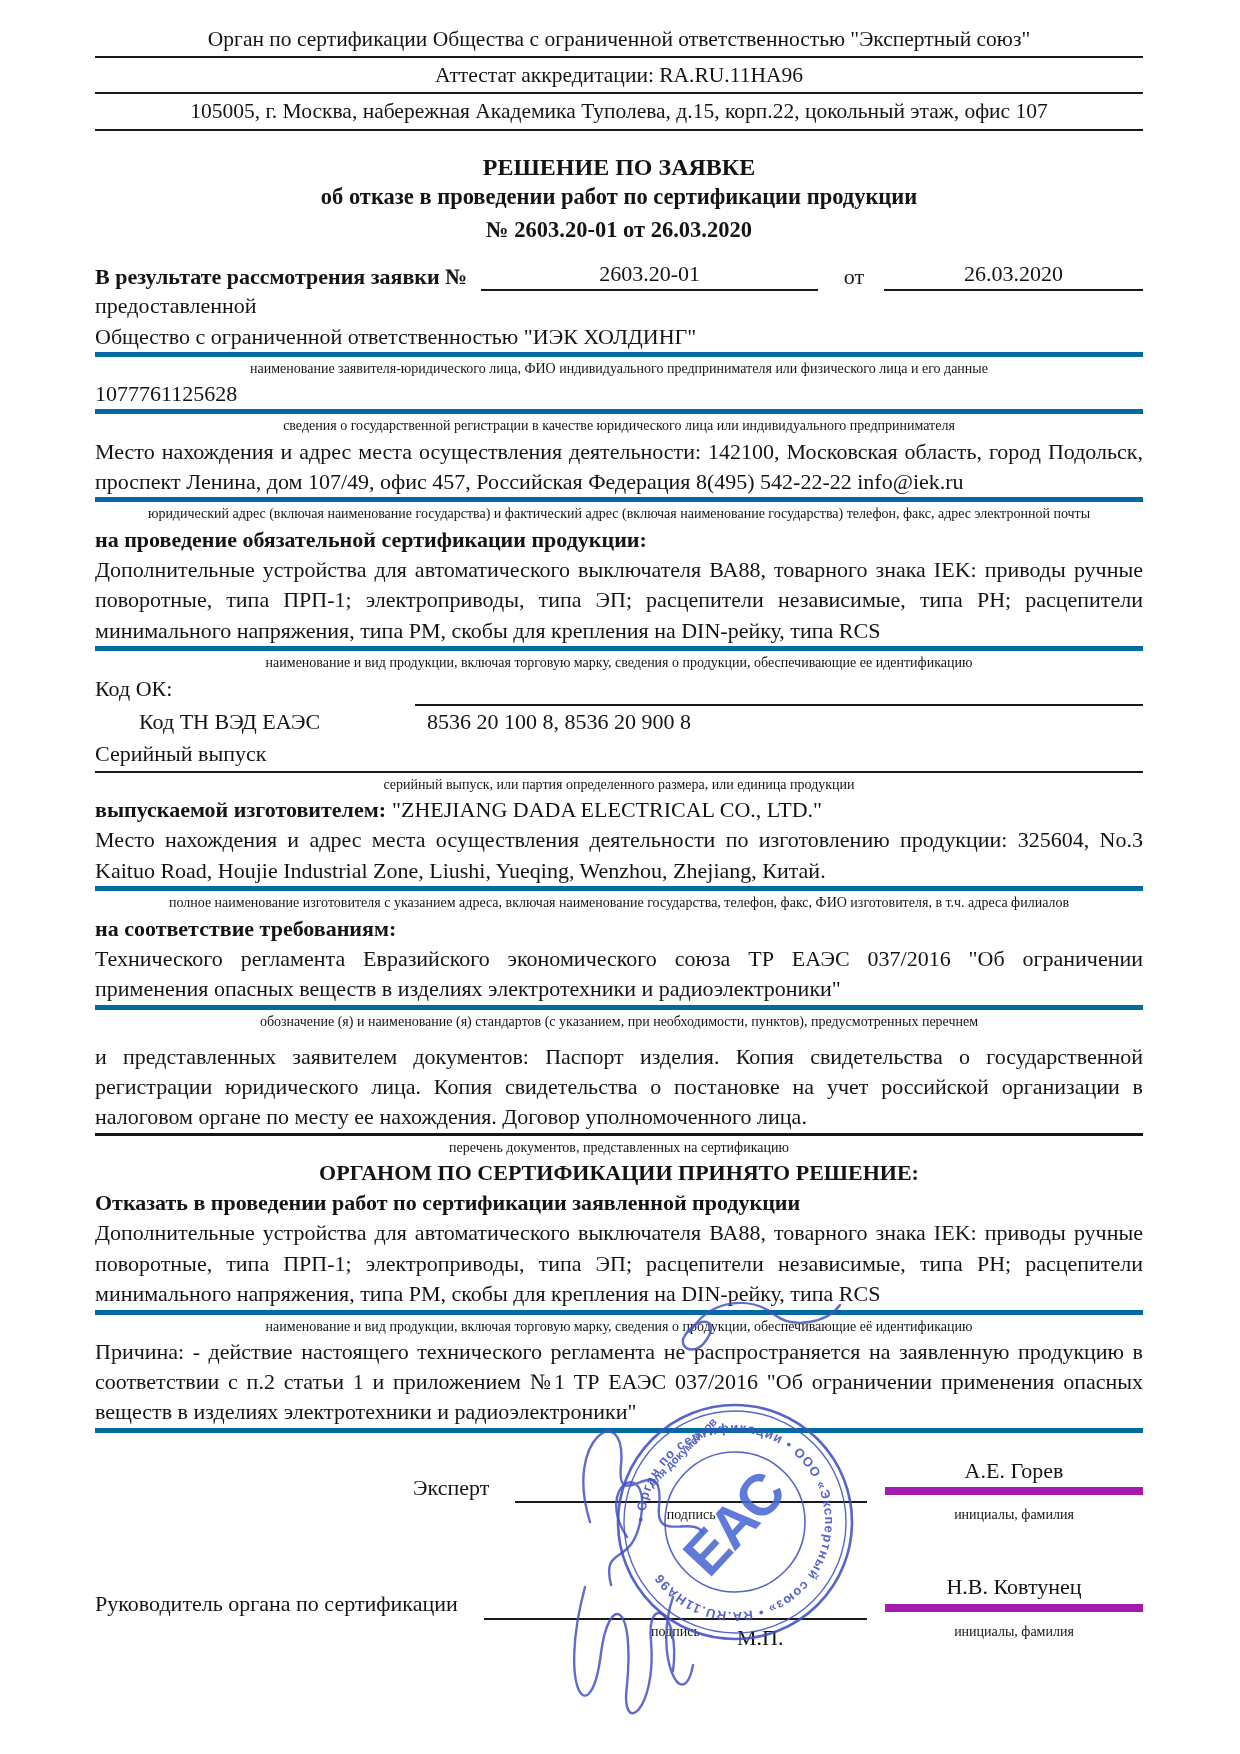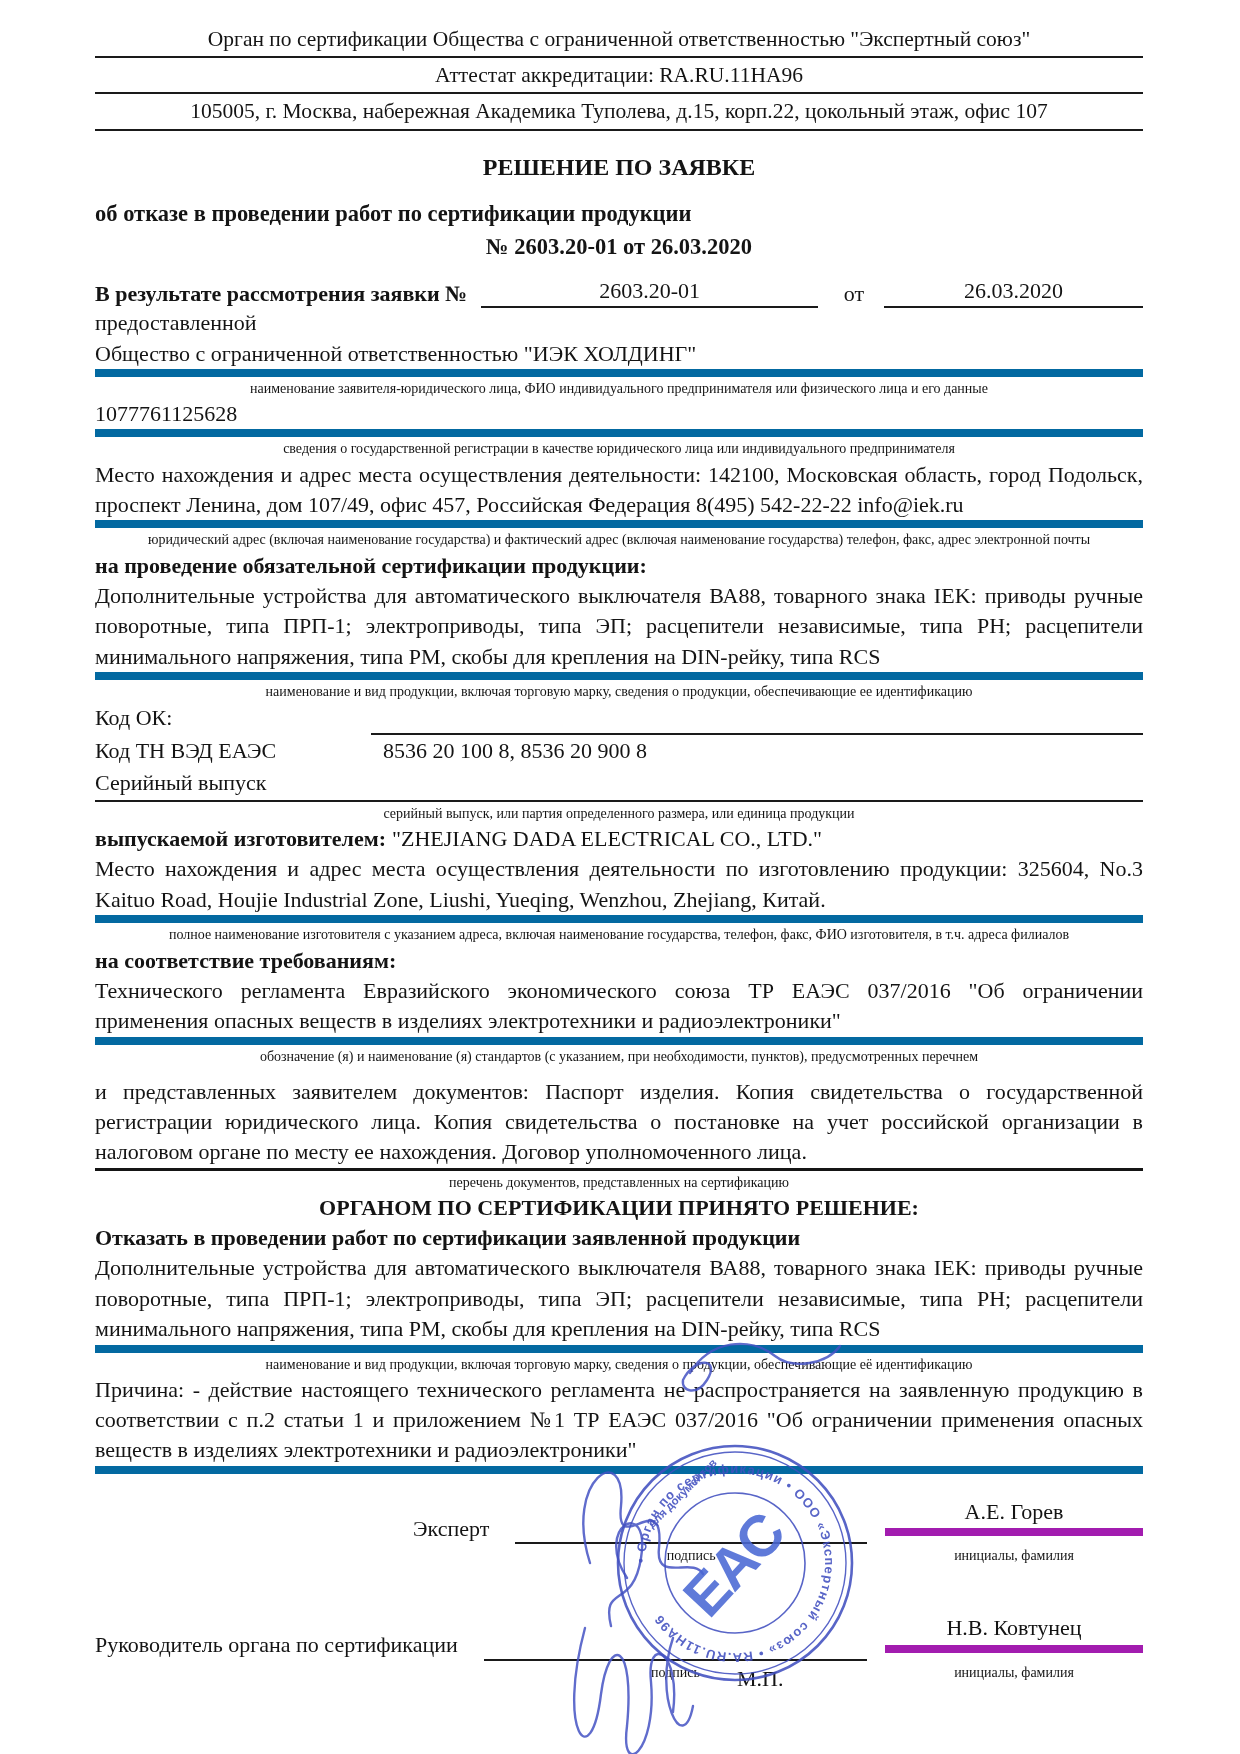--- a/index.html
+++ b/index.html
@@ -13,41 +13,41 @@
   .b{font-weight:bold;text-align:right;}
 
   
   .hdr{
     text-align:center;font-size:21.5px;line-height:1.22;
     border-bottom:2px solid #1a1a1a;padding-bottom:4px;margin-bottom:4px;
   }
 
   
   .title1{margin-top:22px;text-align:center;font-weight:bold;font-size:24px;line-height:1.2;}
-  .title2{font-weight:bold;font-size:22.5px;line-height:1.25;margin-top:19px;}
+  .title2{text-align:center;font-weight:bold;font-size:22.5px;line-height:1.25;margin-top:2px;}
   .title3{text-align:center;font-weight:bold;font-size:22.5px;line-height:1.25;margin-top:4px;}
 
   .body-text{font-size:22px;line-height:1.38;text-align:justify;}
-  .ul{border-bottom:8px solid #0369a1;}
+  .ul{border-bottom:5px solid #0369a1;}
   .ul3{border-bottom:3px solid #151515;}
   .caption{font-size:14px;line-height:1.22;text-align:center;margin:3px 0 2px 0;}
   .section-heading{font-size:22px;font-weight:bold;line-height:1.35;margin-top:3px;}
 
   
   .app-row{display:flex;align-items:flex-end;font-size:22px;line-height:1.3;margin-top:16px;}
   .app-row .lbl{white-space:nowrap;font-weight:bold;}
   .fill-line{border-bottom:2px solid #1a1a1a;text-align:center;padding-bottom:1px;}
   .fl-num{flex:1.3;margin-left:14px;}
   .fl-date{flex:1;margin-left:0;}
   .ot{margin:0 20px 0 26px;white-space:nowrap;}
 
   
   .codes{font-size:22px;line-height:1.42;border-bottom:2px solid #1a1a1a;padding-bottom:2px;}
   .tnved-row{display:flex;align-items:flex-end;}
-  .tnved-label{width:276px;flex:none;}
+  .tnved-label{width:276px;flex:none;margin-left:44px;}
   .tnved-value{flex:1;border-top:2px solid #1a1a1a;padding-left:12px;}
 
   .manu-row{font-size:22px;line-height:1.38;}
   .manu-row .b{margin-right:6px;}
 
   
   .sig-section{position:relative;margin-top:24px;height:270px;}
   .sig-row{display:flex;align-items:flex-end;font-size:22px;line-height:1.25;}
   .sig-row .lbl{white-space:nowrap;padding-bottom:22px;}
   .row1 .lbl{padding-left:318px;}

